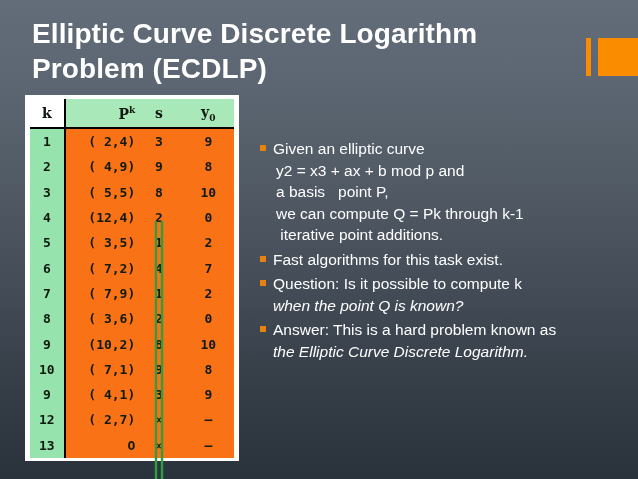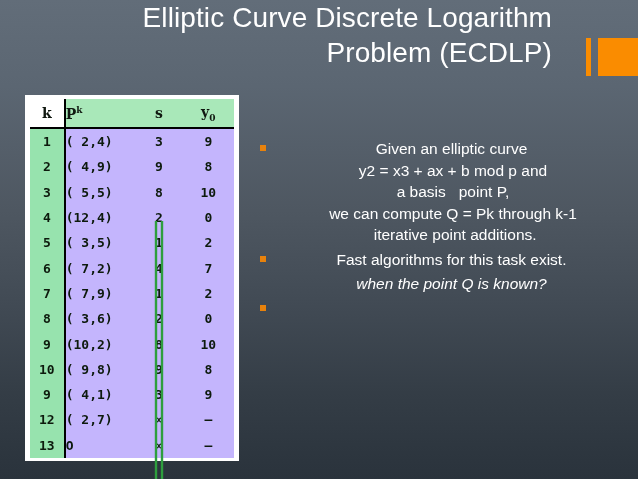--- a/index.html
+++ b/index.html
@@ -18,29 +18,28 @@
     width: 638px;
     height: 479px;
     background: linear-gradient(to bottom, #626d79 0%, #5b6672 18%, #4e5761 44%, #414a54 64%, #343d46 82%, #2a333c 100%);
     overflow: hidden;
   }
 
   
   #title {
     position: absolute;
     left: 32px;
-    top: 0;
+    top: 16px;
     width: 520px;
     color: #ffffff;
     font-size: 28px;
     line-height: 35px;
     letter-spacing: 0.1px;
-    font-weight: 400;
+    font-weight: 700;
     white-space: pre-line;
-    text-align: right;
   }
 
   
   #deco {
     position: absolute;
     left: 586px;
     top: 38px;
     width: 52px;
     height: 38px;
   }
@@ -94,30 +93,30 @@
     border-bottom: 2px solid #000000;
     color: #101810;
   }
   #ec-table thead th.col-k {
     background: #ffffff;
     border-right: 2px solid #000000;
     width: 34px;
   }
   #ec-table tbody td {
     height: 25.3px;
-    background: #c4b5fd;
+    background: #f97316;
     text-align: center;
     font-weight: bold;
   }
   #ec-table tbody td.col-k {
     background: #97e3ae;
     border-right: 2px solid #000000;
     width: 34px;
   }
-  #ec-table .col-pk { width: 70px; text-align: left; white-space: pre; }
+  #ec-table .col-pk { width: 70px; text-align: right; white-space: pre; }
   #ec-table .col-s  { width: 48px; }
   #ec-table .col-y  { width: 52px; }
   #ec-table sup {
     font-size: 9px;
     vertical-align: super;
   }
   #ec-table sub {
     font-size: 9px;
     vertical-align: sub;
   }
@@ -135,21 +134,21 @@
   
   #bullets {
     position: absolute;
     left: 258px;
     top: 138px;
     width: 372px;
     color: #ffffff;
     font-size: 15.5px;
     line-height: 21.5px;
   }
-  .blk { margin-bottom: 0px; text-align: center; }
+  .blk { margin-bottom: 0px; }
   .bullet-row {
     position: relative;
     padding-left: 15px;
   }
   .bullet-row .sq {
     position: absolute;
     left: 2px;
     top: 7px;
     width: 6px;
     height: 6px;
@@ -239,21 +238,21 @@
             <td class="col-y">0</td>
           </tr>
           <tr>
             <td class="col-k">9</td>
             <td class="col-pk">(10,2)</td>
             <td class="col-s">8</td>
             <td class="col-y">10</td>
           </tr>
           <tr>
             <td class="col-k">10</td>
-            <td class="col-pk">( 9,8)</td>
+            <td class="col-pk">( 7,1)</td>
             <td class="col-s">9</td>
             <td class="col-y">8</td>
           </tr>
           <tr>
             <td class="col-k">9</td>
             <td class="col-pk">( 4,1)</td>
             <td class="col-s">3</td>
             <td class="col-y">9</td>
           </tr>
           <tr>
@@ -296,25 +295,31 @@
     <div class="blk">
       <div class="bullet-row">
         <span class="sq"></span>
         <span>Fast algorithms for this task exist.</span>
       </div>
     </div>
 
     <div class="gap-a"></div>
 
     <div class="blk">
+      <div class="bullet-row">
+        <span class="sq"></span>
+        <span>Question: Is it possible to compute k</span>
+      </div>
       <div class="cont">when the point Q is known?</div>
     </div>
 
     <div class="gap-a"></div>
 
     <div class="blk">
       <div class="bullet-row">
         <span class="sq"></span>
+        <span>Answer: This is a hard problem known as</span>
       </div>
+      <div class="cont">the Elliptic Curve Discrete Logarithm.</div>
     </div>
 
   </div>
 </div>
 
 </body></html>

